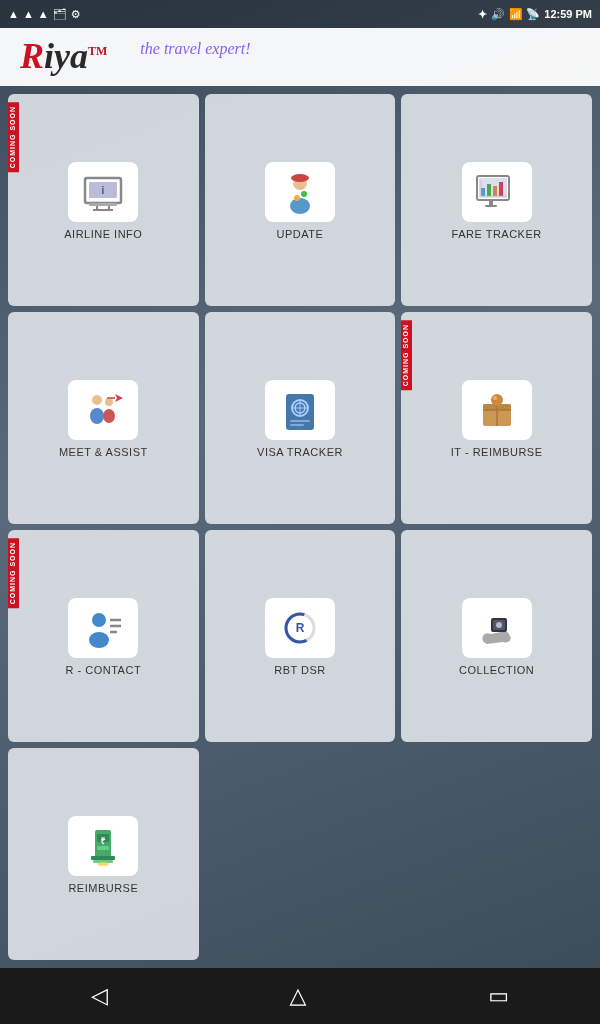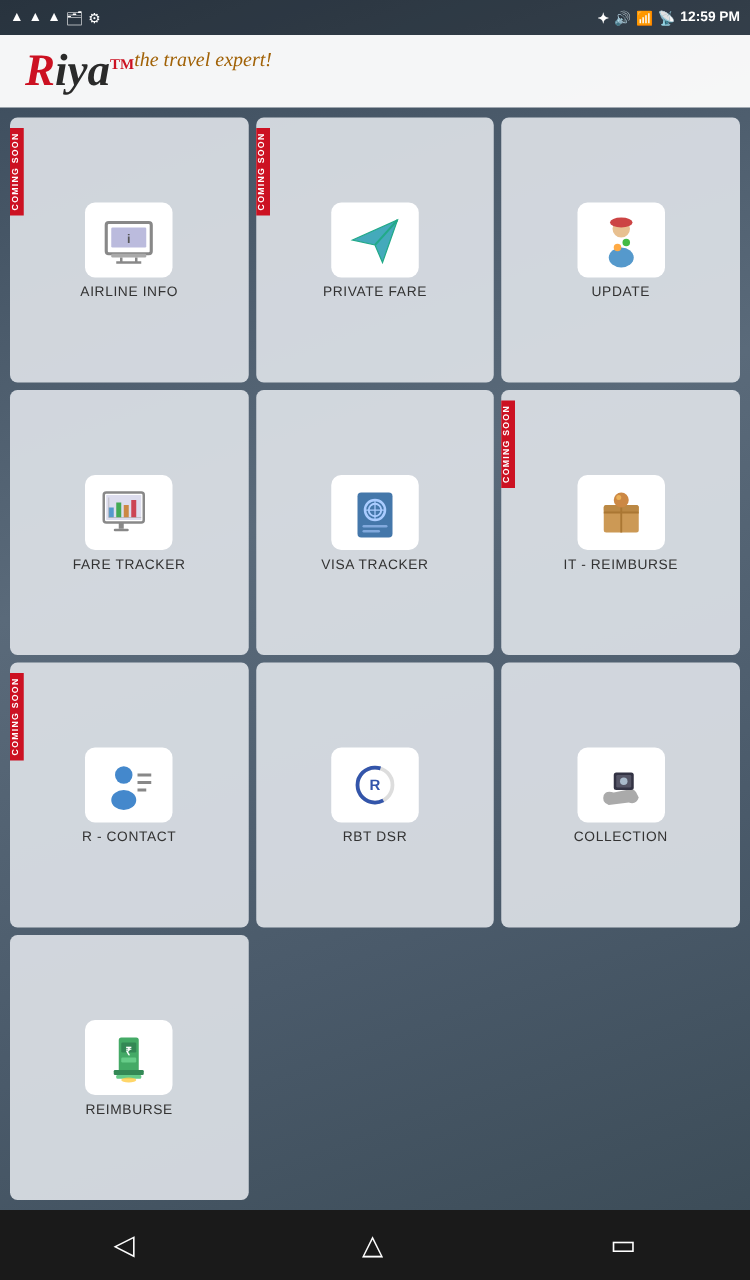--- a/index.html
+++ b/index.html
@@ -76,24 +76,25 @@
 
     .logo-tm {
       font-size: 12px;
       font-style: normal;
       color: #555;
       vertical-align: super;
     }
 
     .tagline {
       font-size: 16px;
-      color: #a16207;
+      color: #8b5cf6;
       font-family: 'Georgia', serif;
       font-style: italic;
       margin-top: 2px;
+      margin-left: 33px;
     }
 
     
     .grid-container {
       flex: 1;
       padding: 8px;
       display: grid;
       grid-template-columns: repeat(3, 1fr);
       grid-template-rows: repeat(4, 1fr);
       gap: 6px;
@@ -214,31 +215,20 @@
           <rect x="10" y="35" width="28" height="3" rx="1" fill="#aaa"></rect>
           <line x1="18" y1="38" x2="18" y2="42" stroke="#888" stroke-width="2"></line>
           <line x1="30" y1="38" x2="30" y2="42" stroke="#888" stroke-width="2"></line>
           <line x1="14" y1="42" x2="34" y2="42" stroke="#888" stroke-width="2"></line>
           <text x="24" y="26" text-anchor="middle" font-size="10" fill="#555" font-weight="bold">i</text>
         </svg>
       </div>
       <div class="grid-item-label">AIRLINE INFO</div>
     </div>
 
-    <div class="grid-item">
-      <div class="coming-soon-ribbon">COMING SOON</div>
-      <div class="grid-item-icon">
-        <svg viewBox="0 0 48 48" xmlns="http://www.w3.org/2000/svg">
-
-          <polygon points="6,24 42,8 30,42 24,28" fill="#4ab" stroke="#2a8" stroke-width="1"></polygon>
-          <line x1="24" y1="28" x2="42" y2="8" stroke="#2a8" stroke-width="1.5"></line>
-        </svg>
-      </div>
-      <div class="grid-item-label">PRIVATE FARE</div>
-    </div>
 
     <div class="grid-item">
       <div class="grid-item-icon">
         <svg viewBox="0 0 48 48" xmlns="http://www.w3.org/2000/svg">
 
           <circle cx="24" cy="15" r="7" fill="#e8c090"></circle>
           <ellipse cx="24" cy="38" rx="10" ry="8" fill="#5599cc"></ellipse>
           <ellipse cx="24" cy="10" rx="9" ry="4" fill="#cc4444"></ellipse>
           <circle cx="21" cy="30" r="3" fill="#ffaa44"></circle>
           <circle cx="28" cy="26" r="3" fill="#44bb44"></circle>
@@ -259,20 +249,35 @@
           <line x1="8" y1="12" x2="8" y2="28" stroke="#aaa" stroke-width="0.5"></line>
           <line x1="8" y1="28" x2="34" y2="28" stroke="#aaa" stroke-width="0.5"></line>
 
           <rect x="16" y="32" width="4" height="5" fill="#888"></rect>
           <rect x="12" y="37" width="12" height="2" rx="1" fill="#888"></rect>
         </svg>
       </div>
       <div class="grid-item-label">FARE TRACKER</div>
     </div>
 
+    <div class="grid-item">
+      <div class="grid-item-icon">
+        <svg viewBox="0 0 48 48" xmlns="http://www.w3.org/2000/svg">
+
+          <circle cx="18" cy="14" r="5" fill="#e8c090"></circle>
+          <ellipse cx="18" cy="30" rx="7" ry="8" fill="#5588cc"></ellipse>
+          <circle cx="30" cy="16" r="4" fill="#e8c090"></circle>
+          <ellipse cx="30" cy="30" rx="6" ry="7" fill="#cc5555"></ellipse>
+
+          <polygon points="36,8 44,12 36,16 38,12" fill="#cc4444"></polygon>
+          <line x1="28" y1="12" x2="36" y2="12" stroke="#cc4444" stroke-width="1.5"></line>
+        </svg>
+      </div>
+      <div class="grid-item-label">MEET &amp; ASSIST</div>
+    </div>
 
     <div class="grid-item">
       <div class="grid-item-icon">
         <svg viewBox="0 0 48 48" xmlns="http://www.w3.org/2000/svg">
 
           <rect x="10" y="8" width="28" height="36" rx="3" fill="#4477aa"></rect>
           <circle cx="24" cy="22" r="8" fill="none" stroke="#aaccff" stroke-width="2"></circle>
           <circle cx="24" cy="22" r="5" fill="none" stroke="#aaccff" stroke-width="1.5"></circle>
           <line x1="16" y1="22" x2="32" y2="22" stroke="#aaccff" stroke-width="1"></line>
           <line x1="24" y1="14" x2="24" y2="30" stroke="#aaccff" stroke-width="1"></line>

